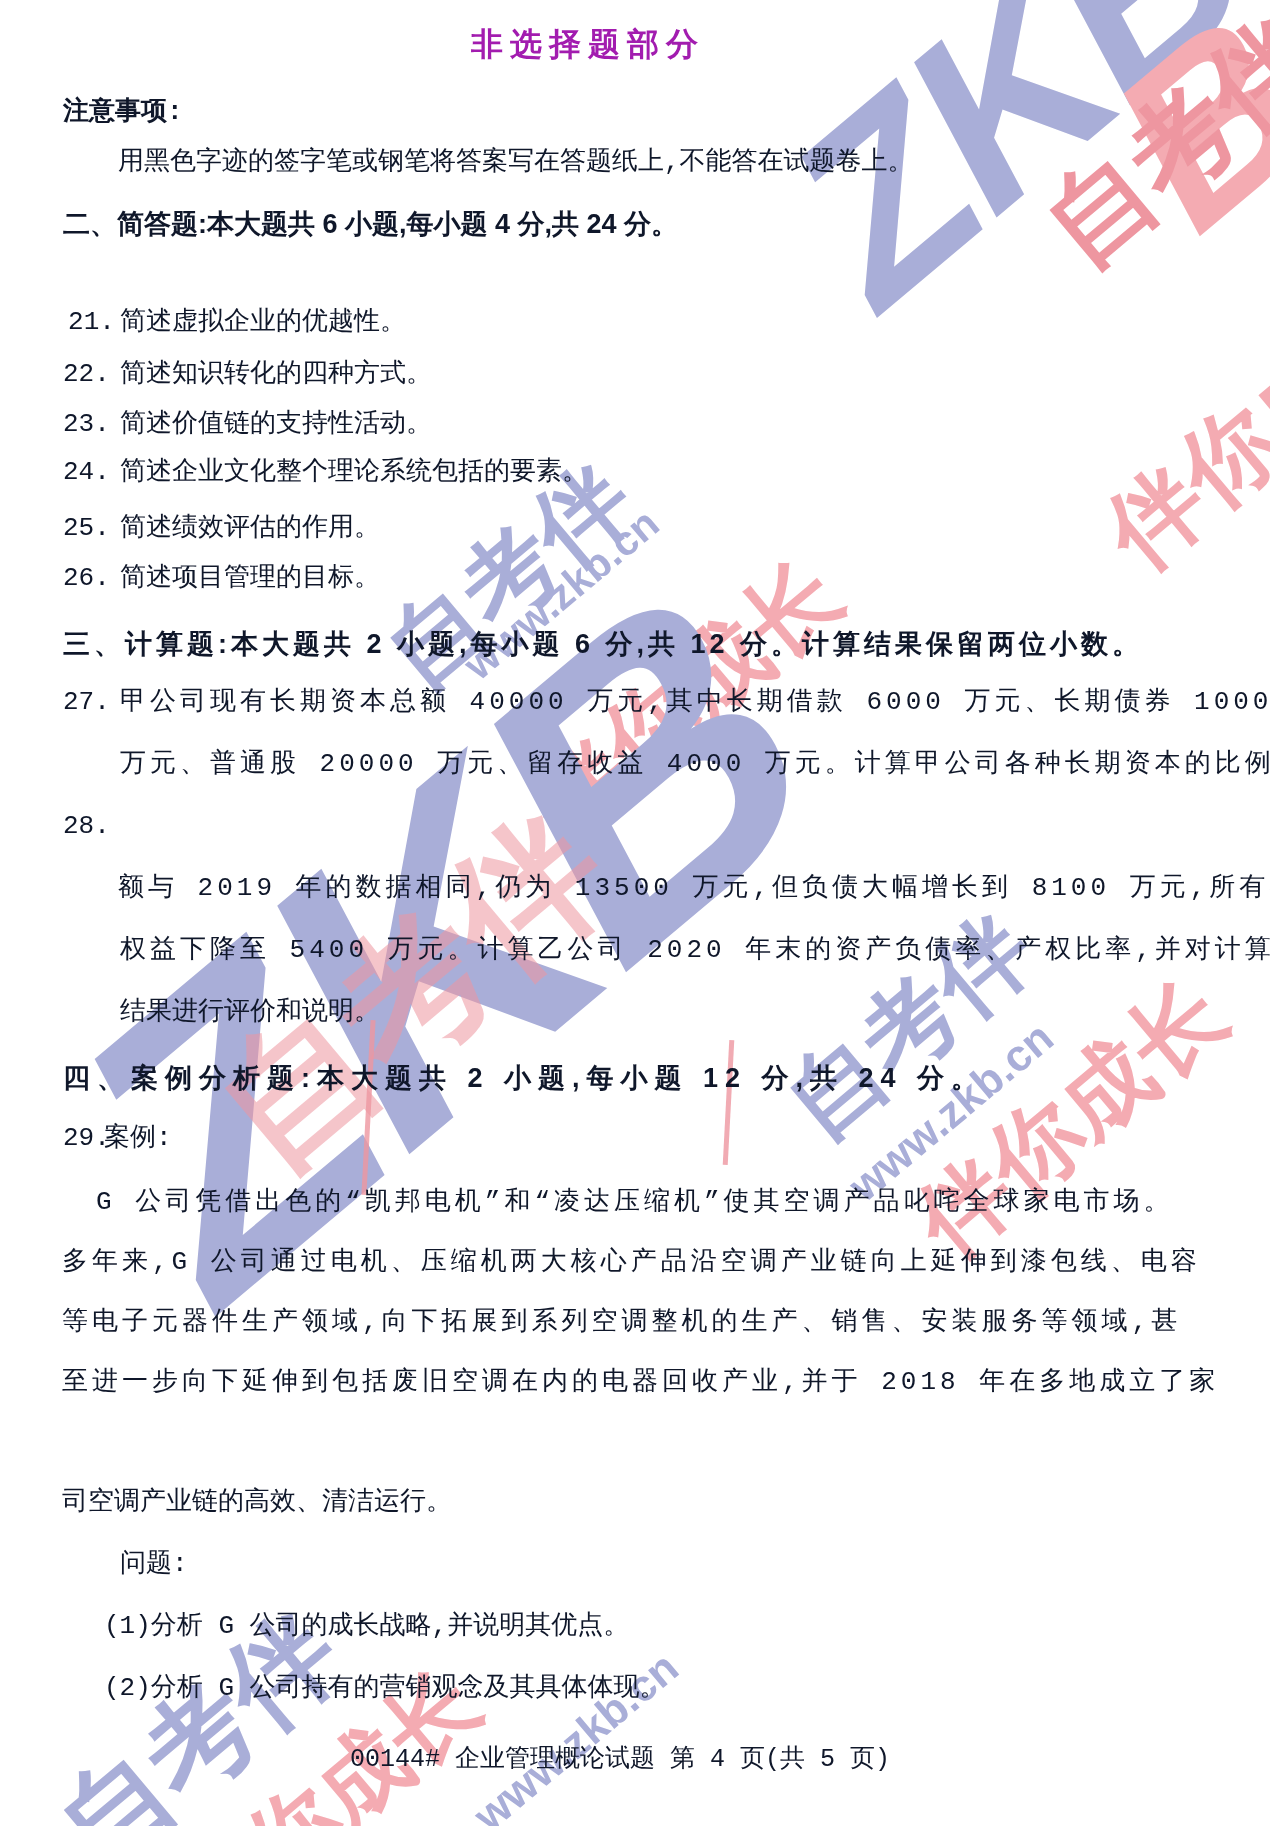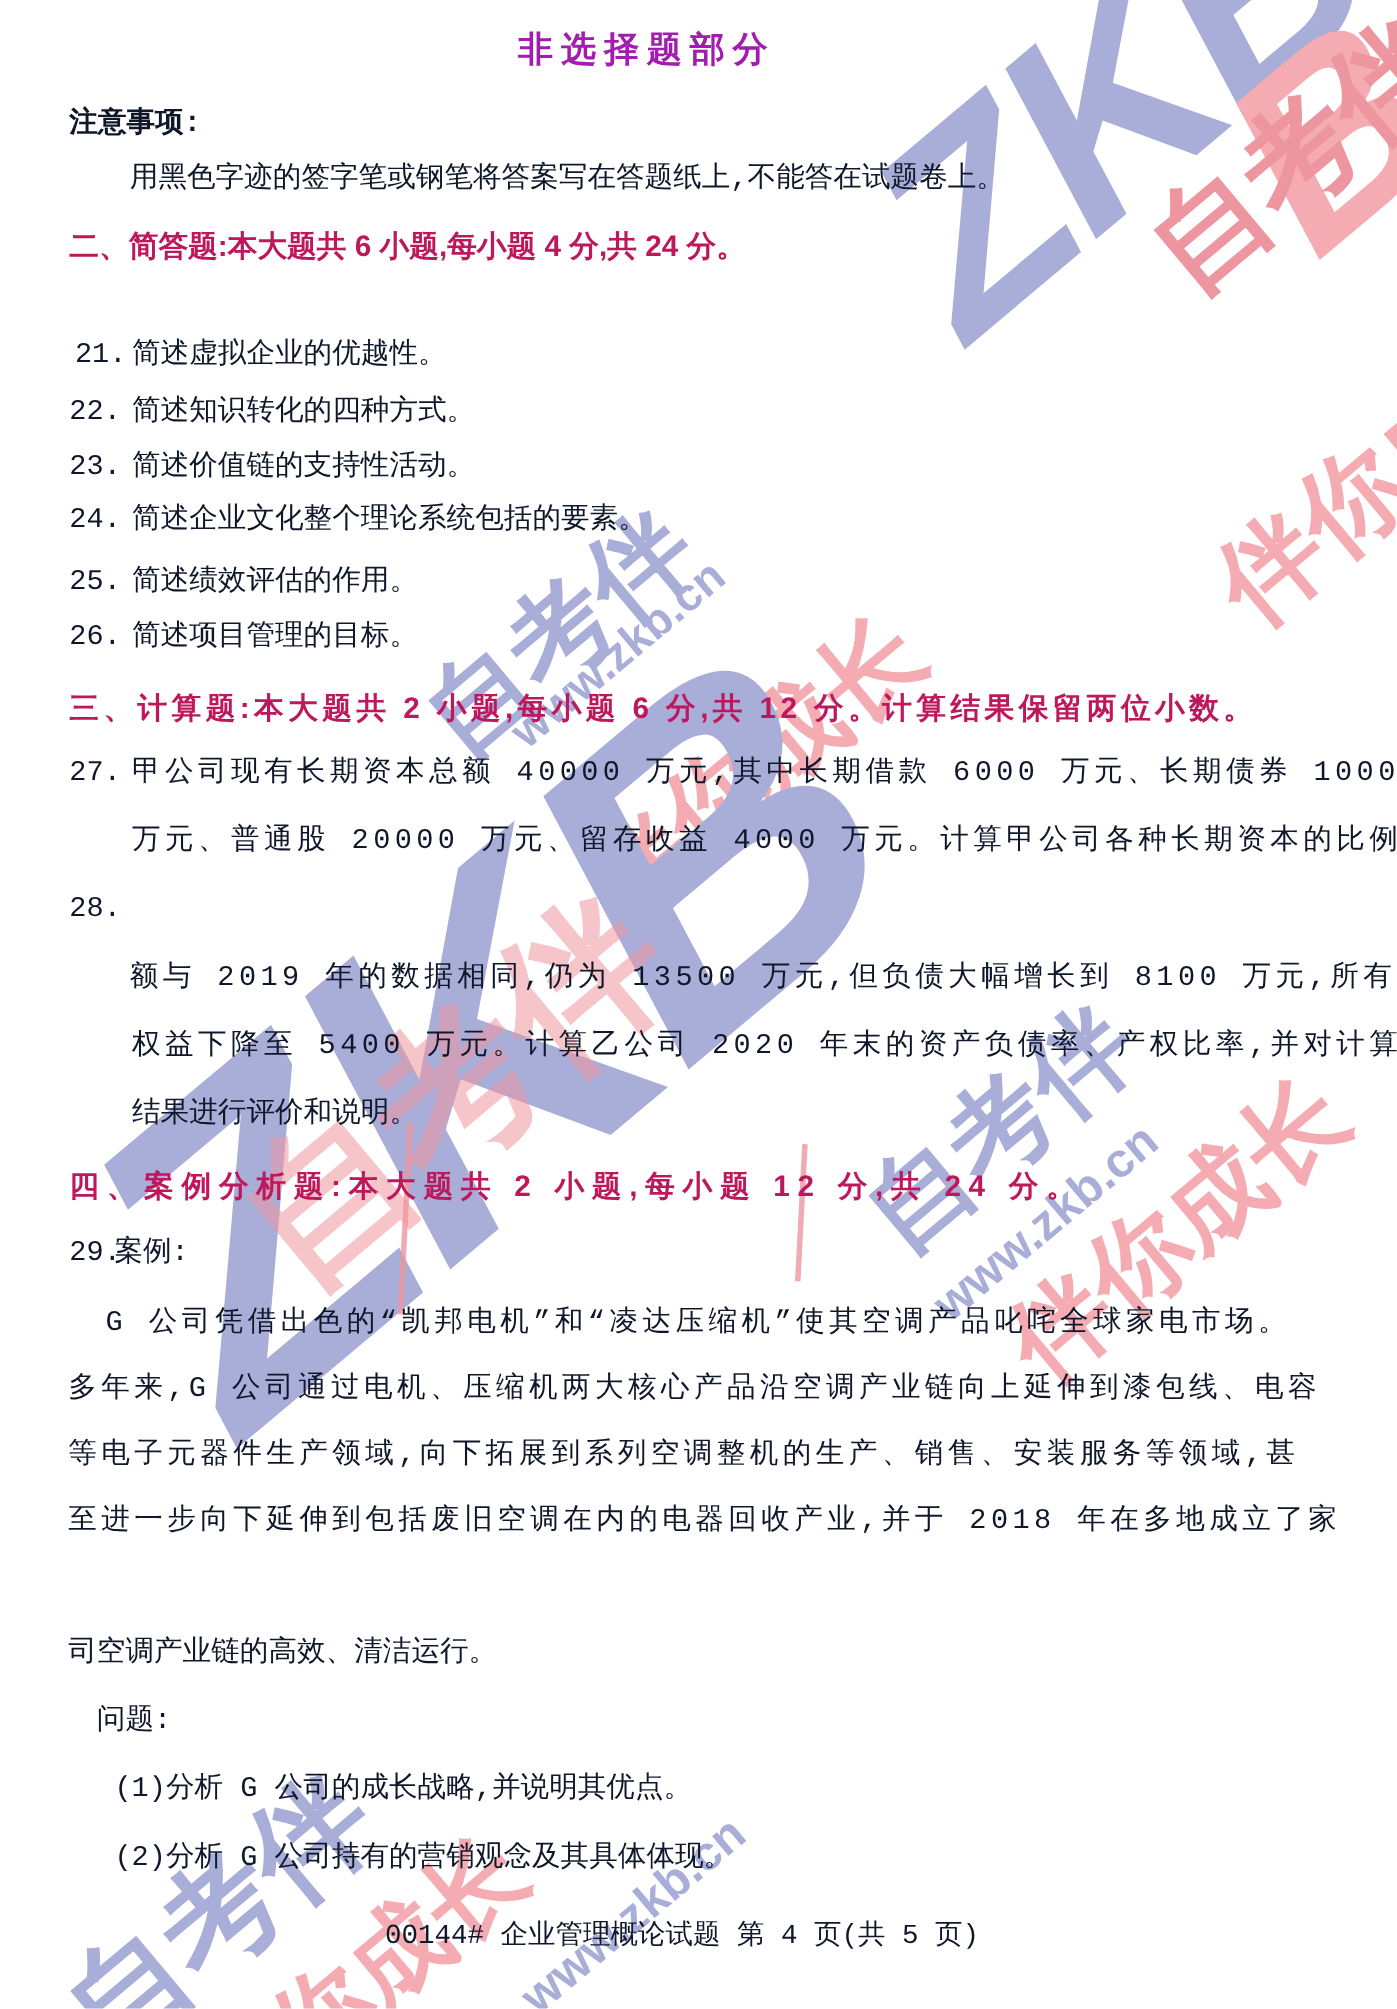--- a/index.html
+++ b/index.html
@@ -35,21 +35,21 @@
   
   #content{position:absolute;inset:0;z-index:2;}
   .t{
     position:absolute;
     font-size:26px;color:#0f172a;
     white-space:nowrap;line-height:1.25;
     font-family:Liberation Mono, monospace;
   }
   .hd{
     font-family:"Liberation Sans","DejaVu Sans",sans-serif;
-    font-weight:bold;font-size:27px;color:#be185d;
+    font-weight:bold;font-size:27px;color:#0f172a;
   }
   .title{font-family:"Liberation Sans","DejaVu Sans",sans-serif;font-weight:bold;font-size:32px;letter-spacing:7px;color:#a21caf;}
   .notice{font-weight:600;}
   .num{display:inline-block;width:57px;}
   .ls4{letter-spacing:4px;}
   .ls7{letter-spacing:7px;}
   .footer{font-size:25px;}
 </style>
 </head>
 <body>
@@ -121,18 +121,18 @@
 
   <div class="t" style="left:63px;top:1122px;">29.</div>
   <div class="t" style="left:104px;top:1122px;">案例:</div>
 
   <div class="t ls4" style="left:96px;top:1186px;">G 公司凭借出色的“凯邦电机”和“凌达压缩机”使其空调产品叱咤全球家电市场。</div>
   <div class="t ls4" style="left:62px;top:1246px;">多年来,G 公司通过电机、压缩机两大核心产品沿空调产业链向上延伸到漆包线、电容</div>
   <div class="t ls4" style="left:62px;top:1306px;">等电子元器件生产领域,向下拓展到系列空调整机的生产、销售、安装服务等领域,甚</div>
   <div class="t ls4" style="left:62px;top:1366px;">至进一步向下延伸到包括废旧空调在内的电器回收产业,并于 2018 年在多地成立了家</div>
   <div class="t" style="left:62px;top:1486px;">司空调产业链的高效、清洁运行。</div>
 
-  <div class="t" style="left:88px;top:1548px;text-align:center;">问题:</div>
+  <div class="t" style="left:120px;top:1548px;text-align:center;">问题:</div>
   <div class="t" style="left:104px;top:1610px;">(1)分析 G 公司的成长战略,并说明其优点。</div>
   <div class="t" style="left:104px;top:1672px;">(2)分析 G 公司持有的营销观念及其具体体现。</div>
 
   <div class="t footer" style="left:350px;top:1744px;">00144# 企业管理概论试题 第 4 页(共 5 页)</div>
 </div>
 
 </body></html>

